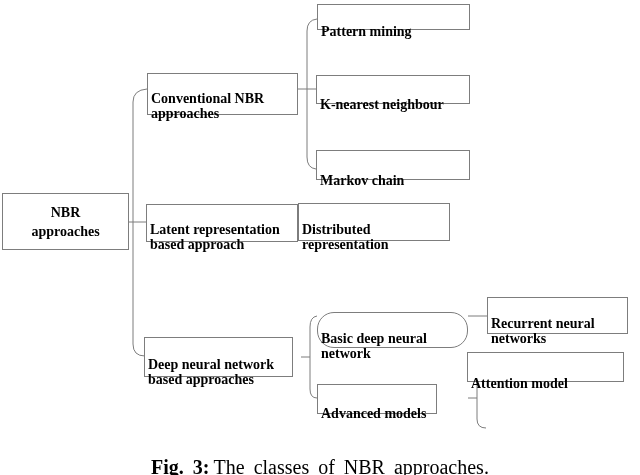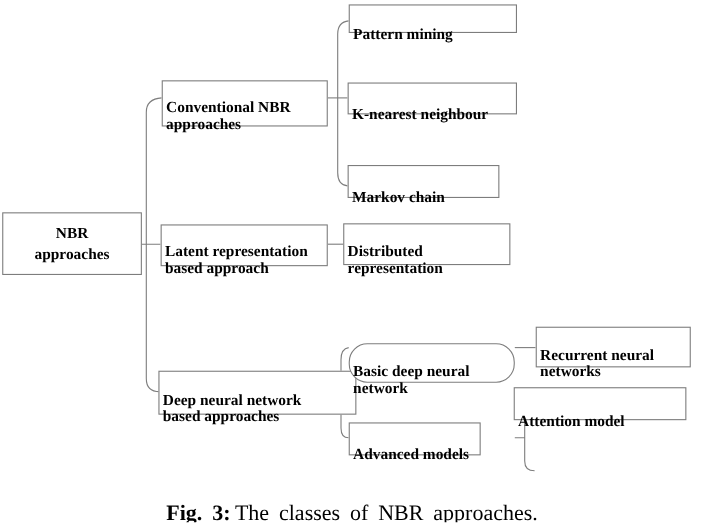--- a/index.html
+++ b/index.html
@@ -35,26 +35,26 @@
   }
   
   .n-root {
     left: 2px; top: 193px; width: 127px; height: 57px;
     display: flex; align-items: center; justify-content: center;
     text-align: center; line-height: 19px; padding: 0;
   }
   
   .n-conventional { left: 147px; top: 73px;  width: 151px; height: 42px; }
   .n-latent       { left: 146px; top: 204px; width: 152px; height: 38px; }
-  .n-deep         { left: 144px; top: 337px; width: 180px; height: 40px; padding-top: 3px; }
+  .n-deep         { left: 144px; top: 337px; width: 149px; height: 40px; padding-top: 3px; }
   
   .n-pattern      { left: 317px; top: 4px;   width: 153px; height: 26px; padding-top: 3px; }
   .n-knn          { left: 316px; top: 75px;  width: 154px; height: 29px; padding-top: 5px; }
-  .n-markov       { left: 316px; top: 150px; width: 138px; height: 30px; padding-top: 6px; }
-  .n-distributed  { left: 312px; top: 203px; width: 152px; height: 38px; padding-top: 2px; }
+  .n-markov       { left: 316px; top: 150px; width: 154px; height: 30px; padding-top: 6px; }
+  .n-distributed  { left: 298px; top: 203px; width: 152px; height: 38px; padding-top: 2px; }
   .n-basic        { left: 317px; top: 312px; width: 151px; height: 36px; padding-top: 2px; border-radius: 17px; }
   .n-advanced     { left: 317px; top: 384px; width: 120px; height: 30px; padding-top: 5px; }
   
   .n-rnn          { left: 487px; top: 297px; width: 141px; height: 37px; padding-top: 2px; }
   .n-attention    { left: 467px; top: 352px; width: 157px; height: 30px; padding-top: 7px; }
   .n-contrastive  { left: 486px; top: 412px; width: 152px; height: 32px; padding-top: 6px; }
 
   .caption {
     position: absolute;
     left: 0;

